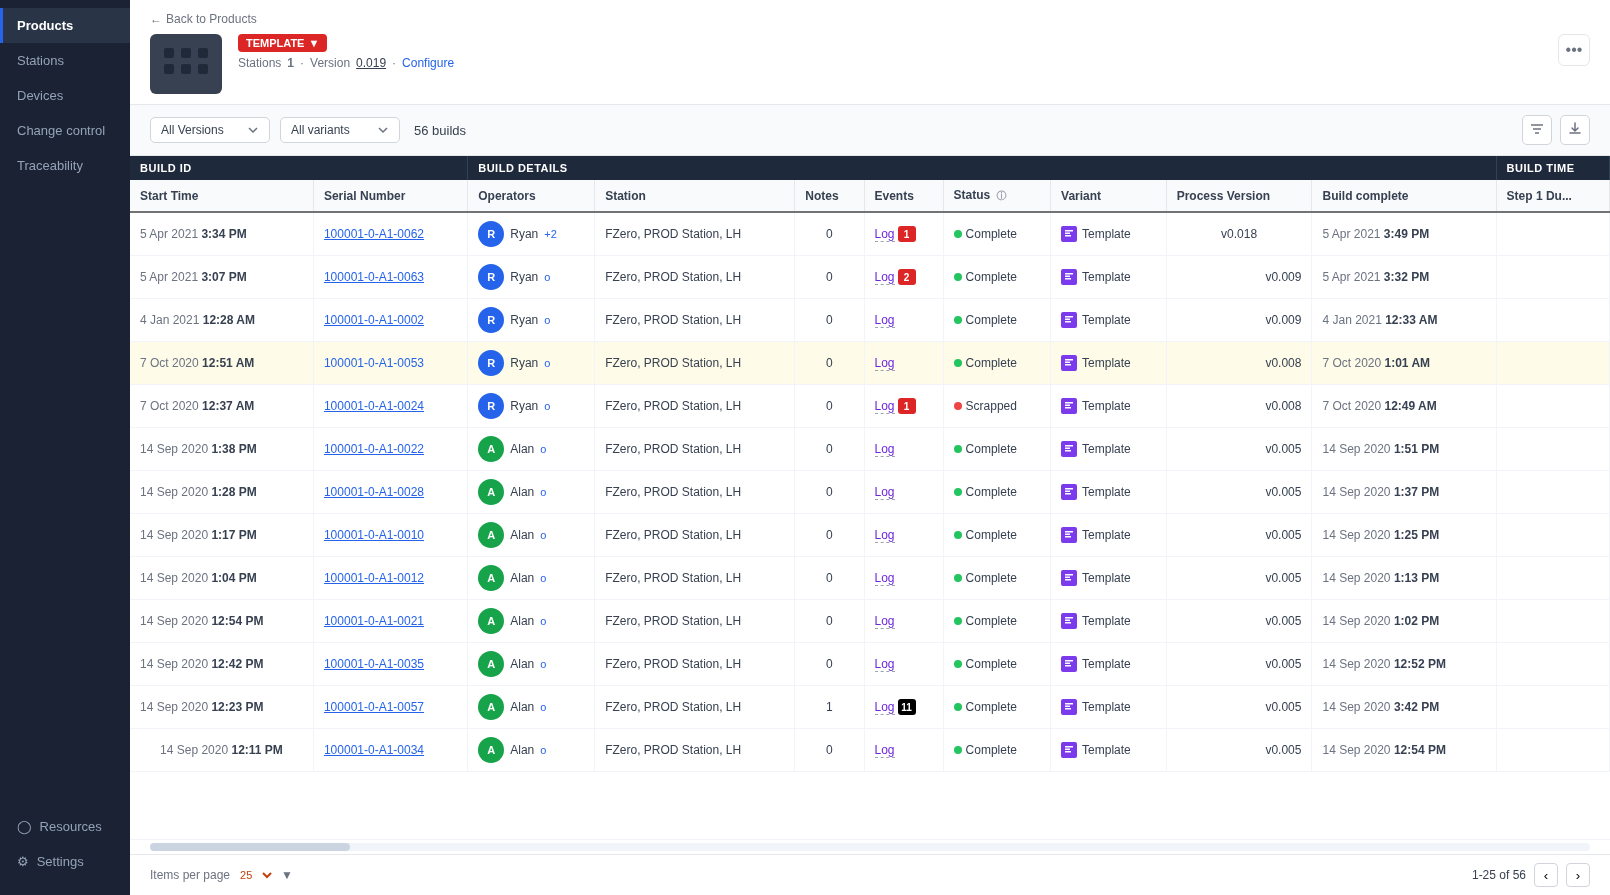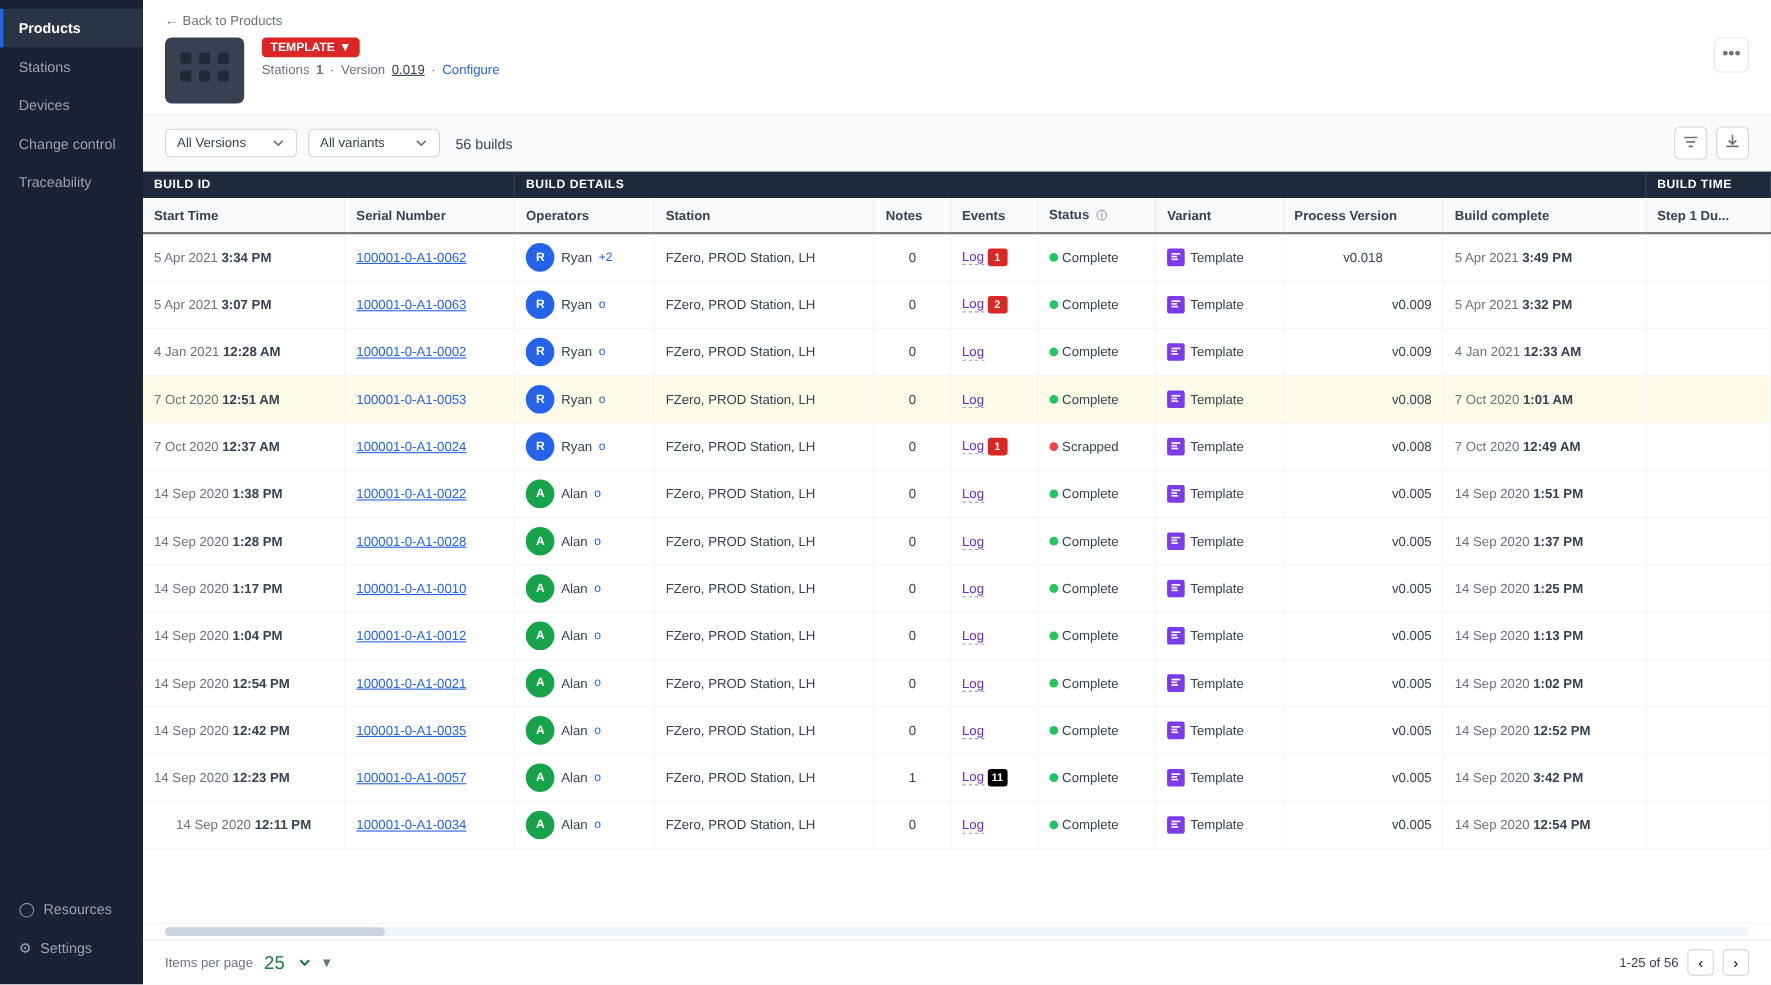--- a/index.html
+++ b/index.html
@@ -70,21 +70,21 @@
     .log-btn { color: #6d28d9; font-size: 12px; border-bottom: 1px dashed #9ca3af; cursor: pointer; }
     .log-badge { display: inline-flex; align-items: center; justify-content: center; background: #dc2626; color: white; font-size: 10px; font-weight: 700; width: 18px; height: 16px; border-radius: 3px; margin-left: 3px; }
     .log-badge-orange { background: #000000; }
     .template-cell { display: flex; align-items: center; gap: 5px; }
     .template-icon { width: 16px; height: 16px; background: #7c3aed; border-radius: 2px; display: flex; align-items: center; justify-content: center; }
     .template-icon svg { width: 10px; height: 10px; }
 
     
     .table-footer { padding: 8px 20px; border-top: 1px solid #e5e7eb; display: flex; align-items: center; justify-content: space-between; background: white; }
     .items-per-page { display: flex; align-items: center; gap: 6px; font-size: 12px; color: #6b7280; }
-    .items-select { border: none; font-size: 17px; color: #15803d; cursor: pointer; background: transparent; }
+    .items-select { border: none; font-size: 11px; color: #c2410c; cursor: pointer; background: transparent; }
     .pagination { display: flex; align-items: center; gap: 8px; font-size: 12px; color: #374151; }
     .page-btn { width: 24px; height: 24px; border: 1px solid #d1d5db; border-radius: 4px; background: white; cursor: pointer; display: flex; align-items: center; justify-content: center; }
     .scrollbar-container { padding: 3px 20px; background: white; border-top: 1px solid #f1f5f9; }
     .scrollbar-track { height: 8px; background: #f1f5f9; border-radius: 4px; position: relative; }
     .scrollbar-thumb { width: 200px; height: 8px; background: #cbd5e1; border-radius: 4px; position: absolute; left: 0; }
   </style>
 </head>
 <body>
 
 <nav class="sidebar">

